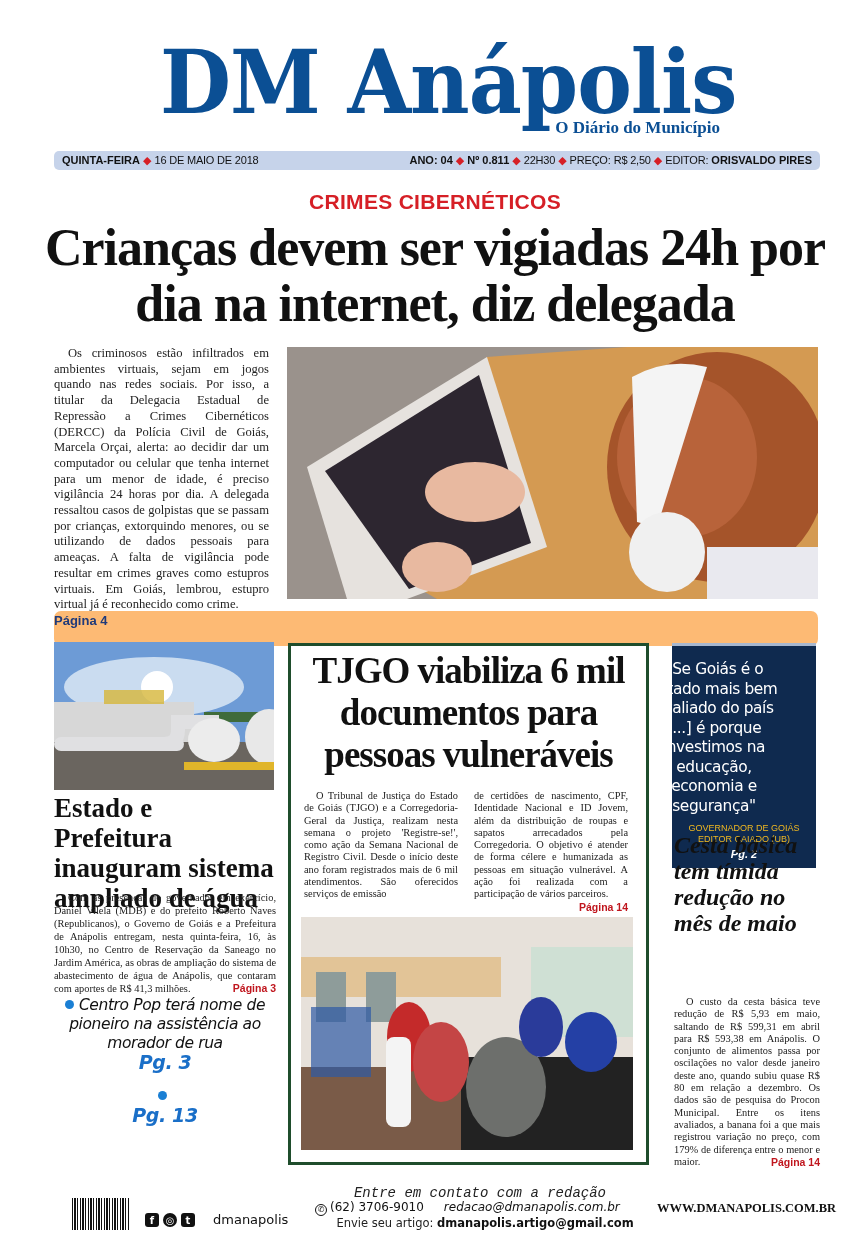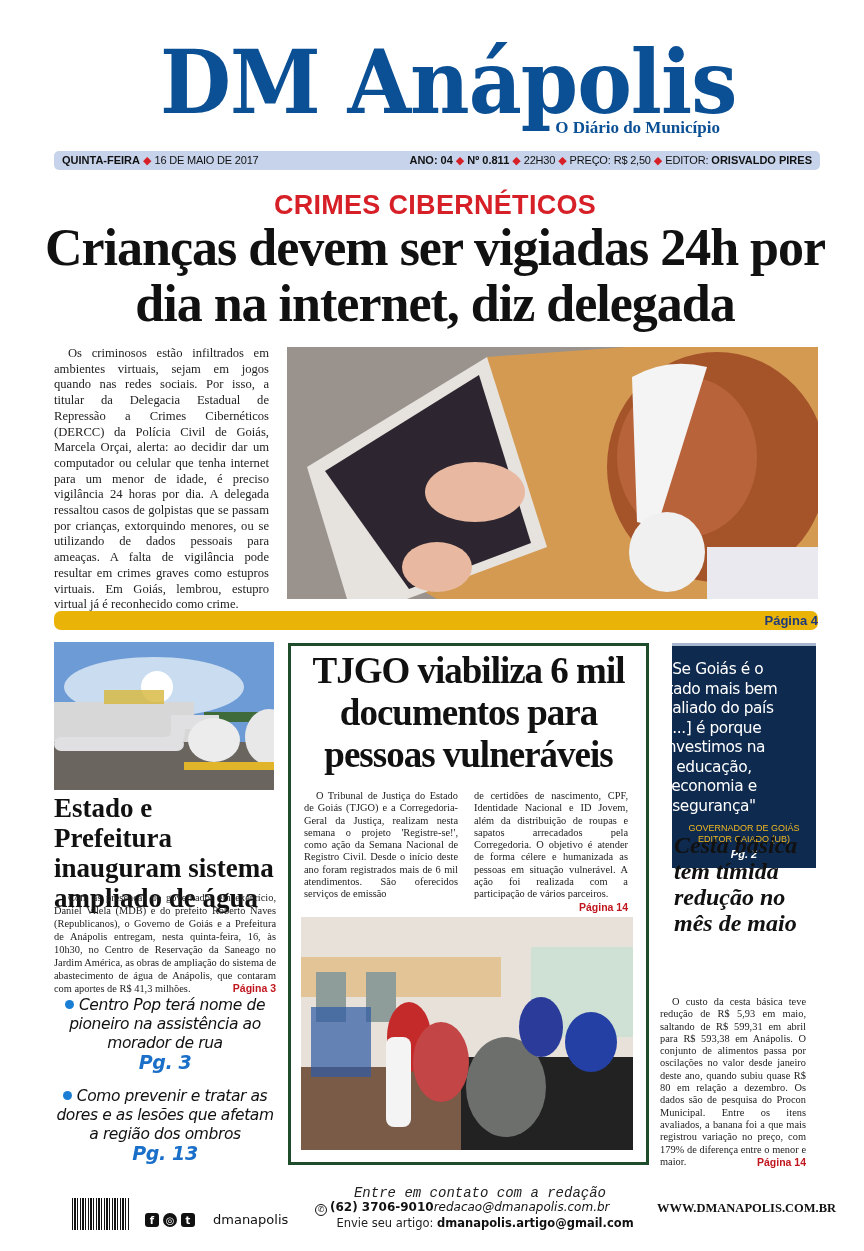--- a/index.html
+++ b/index.html
@@ -31,42 +31,42 @@
     padding: 0 8px;
   }
   .dateline b { font-weight: bold; }
   .diamond { color: #d61f26; font-size: 11px; margin: 0 3px; }
   .light { font-weight: normal; letter-spacing: -0.2px; }
 
   
   .kicker {
     left: 40px; top: 190px; width: 790px; text-align: center;
     font-family: "Liberation Sans", sans-serif; font-weight: bold;
-    font-size: 27px; color: #d61f26; letter-spacing: 0.3px;
+    font-size: 21px; color: #d61f26; letter-spacing: 0.3px;
   }
   .headline {
     left: 40px; top: 220px; width: 790px; text-align: center;
     font-family: "Liberation Serif", serif; font-weight: bold;
     font-size: 52px; line-height: 56px; color: #111; letter-spacing: -1px;
   }
   .lead-body {
     left: 54px; top: 346px; width: 215px;
     font-family: "Liberation Serif", serif; font-size: 12.6px; line-height: 15.7px;
     text-align: justify; text-indent: 14px; color: #222;
     hyphens: auto;
   }
   .lead-photo {
     left: 287px; top: 347px; width: 531px; height: 252px; overflow: hidden;
     background: linear-gradient(135deg, #8a8480 0%, #a59c94 30%, #c78b42 45%, #d69b52 60%, #c5c2c2 100%);
   }
   .page4-bar {
-    left: 54px; top: 611px; width: 764px; height: 19px;
-    background: #eab308; border-radius: 7px;
+    left: 54px; top: 611px; width: 764px; height: 35px;
+    background: #fdba74; border-radius: 7px;
     font-family: "Liberation Sans", sans-serif; font-weight: bold;
-    font-size: 13px; color: #1f3a7a; text-align: right; line-height: 19px;
+    font-size: 13px; color: #1f3a7a; text-align: left; line-height: 19px;
   }
 
   
   .water-photo {
     left: 54px; top: 642px; width: 220px; height: 148px; overflow: hidden;
     background: linear-gradient(180deg, #5e8ed0 0%, #9ec3ea 35%, #d9d9d9 55%, #8a8a8a 100%);
   }
   .water-head {
     left: 54px; top: 793px; width: 222px;
     font-family: "Liberation Serif", serif; font-size: 27px; line-height: 30px; color: #111;
@@ -129,52 +129,52 @@
     left: 676px; top: 848px; width: 136px; text-align: center;
     font-family: "Liberation Sans", sans-serif; font-weight: bold; font-style: italic;
     color: #fff; font-size: 11px;
   }
   .cesta-head {
     left: 674px; top: 832px; width: 150px;
     font-family: "Liberation Serif", serif; font-style: italic;
     font-size: 24px; line-height: 26px; color: #111;
   }
   .cesta-body {
-    left: 660px; top: 996px; width: 146px;
+    left: 674px; top: 996px; width: 146px;
     font-family: "Liberation Serif", serif; font-size: 10.4px; line-height: 12.3px;
     text-align: justify; text-indent: 12px; color: #222;
   }
 
   
   .barcode {
     left: 72px; top: 1198px; width: 58px; height: 32px;
     background: repeating-linear-gradient(90deg, #111 0 1px, #fff 1px 2px, #111 2px 4px, #fff 4px 5px, #111 5px 6px, #fff 6px 8px);
   }
   .social { left: 145px; top: 1213px; display: flex; gap: 4px; align-items: center; }
   .social span { display: inline-flex; width: 14px; height: 14px; border-radius: 3px; background: #111; color: #fff; font-family: "DejaVu Sans", sans-serif; font-weight: bold; font-size: 10px; align-items: center; justify-content: center; }
   .social span.ig { border-radius: 50%; }
   .handle { left: 213px; top: 1212px; font-family: "DejaVu Sans", sans-serif; font-size: 13px; color: #111; }
   .contact-title { left: 330px; top: 1185px; width: 300px; text-align: center; font-family: Liberation Mono, monospace; font-style: italic; font-size: 14px; color: #222; }
   .contact-line { left: 315px; top: 1200px; width: 330px; white-space: nowrap; font-family: "DejaVu Sans", sans-serif; font-size: 12px; color: #111; }
-  .contact-line b { font-weight: bold; margin-right: 0; }
+  .contact-line b { font-weight: normal; margin-right: 20px; }
   .contact-line i { font-style: italic; }
   .contact-line .wa { display: inline-block; width: 12px; height: 12px; border: 1.5px solid #111; border-radius: 50%; font-size: 8px; text-align: center; line-height: 9px; margin-right: 3px; vertical-align: -1px; }
   .contact-article { left: 330px; top: 1216px; width: 310px; text-align: center; font-family: "DejaVu Sans", sans-serif; font-size: 11.5px; color: #222; white-space: nowrap; }
   .contact-article b { font-weight: bold; color: #111; }
   .website { left: 657px; top: 1201px; font-family: "Liberation Serif", serif; font-weight: bold; font-size: 12.5px; color: #111; }
 </style>
 </head>
 <body>
 
 <div class="abs masthead-title">DM Anápolis</div>
 <div class="abs masthead-sub">O Diário do Município</div>
 
 <div class="abs dateline">
   <div>
-    <b>QUINTA-FEIRA</b><span class="diamond">◆</span><span class="light">16 DE MAIO DE 2017</span>
+    <b>QUINTA-FEIRA</b><span class="diamond">◆</span><span class="light">16 DE MAIO DE 2018</span>
   </div>
   <div>
     <b>ANO: 04</b><span class="diamond">◆</span><b>Nº 0.811</b><span class="diamond">◆</span><span class="light">22H30</span><span class="diamond">◆</span><span class="light">PREÇO:</span> <span class="light">R$ 2,50</span><span class="diamond">◆</span><span class="light">EDITOR:</span> <b>ORISVALDO PIRES</b>
   </div>
 </div>
 
 <div class="abs kicker">CRIMES CIBERNÉTICOS</div>
 <h1 class="abs headline">Crianças devem ser vigiadas 24h por dia na internet, diz delegada</h1>
 <p class="abs lead-body">Os criminosos estão infiltrados em ambientes virtuais, sejam em jogos quando nas redes sociais. Por isso, a titular da Delegacia Estadual de Repressão a Crimes Cibernéticos (DERCC) da Polícia Civil de Goiás, Marcela Orçai, alerta: ao decidir dar um computador ou celular que tenha internet para um menor de idade, é preciso vigilância 24 horas por dia. A delegada ressaltou casos de golpistas que se passam por crianças, extorquindo menores, ou se utilizando de dados pessoais para ameaças. A falta de vigilância pode resultar em crimes graves como estupros virtuais. Em Goiás, lembrou, estupro virtual já é reconhecido como crime.</p>
 
@@ -213,21 +213,21 @@
   </svg>
 </div>
 <h2 class="abs water-head">Estado e Prefeitura inauguram sistema ampliado de água</h2>
 <p class="abs water-body"><span>Com as presenças do governador em exercício, Daniel Vilela (MDB) e do prefeito Roberto Naves (Republicanos), o Governo de Goiás e a Prefeitura de Anápolis entregam, nesta quinta-feira, 16, às 10h30, no Centro de Reservação da Saneago no Jardim América, as obras de ampliação do sistema de abastecimento de água de Anápolis, que contaram com aportes de R$ 41,3 milhões.</span> <span class="pref">Página 3</span></p>
 
 <div class="abs teaser" style="top:996px;">
   <span class="dot"></span><span>Centro Pop terá nome de pioneiro na assistência ao morador de rua</span>
   <span class="pg">Pg. 3</span>
 </div>
 <div class="abs teaser" style="top:1087px;">
-  <span class="dot"></span><span>Como prevenir e tratar as dores e as lesões que afetam a região dos ombros</span>
+  <span class="dot"></span>
   <span class="pg">Pg. 13</span>
 </div>
 
 <div class="abs tjgo-box"></div>
 <h2 class="abs tjgo-head">TJGO viabiliza 6 mil documentos para pessoas vulneráveis</h2>
 <p class="abs tjgo-col first">O Tribunal de Justiça do Estado de Goiás (TJGO) e a Corregedoria-Geral da Justiça, realizam nesta semana o projeto 'Registre-se!', como ação da Semana Nacional de Registro Civil. Desde o início deste ano foram registrados mais de 6 mil atendimentos. São oferecidos serviços de emissão</p>
 <p class="abs tjgo-col second"><span>de certidões de nascimento, CPF, Identidade Nacional e ID Jovem, além da distribuição de roupas e sapatos arrecadados pela Corregedoria. O objetivo é atender de forma célere e humanizada as pessoas em situação vulnerável. A ação foi realizada com a participação de vários parceiros.</span> <span class="pref">Página 14</span></p>
 
 <div class="abs tjgo-photo" title="Atendimento do projeto Registre-se">
   <svg width="332" height="233" viewBox="0 0 332 233">

